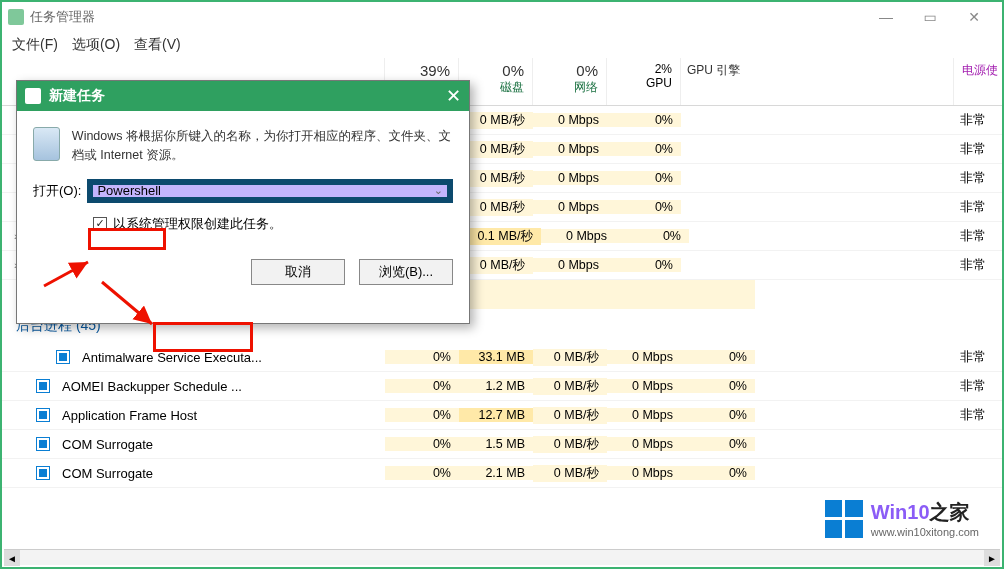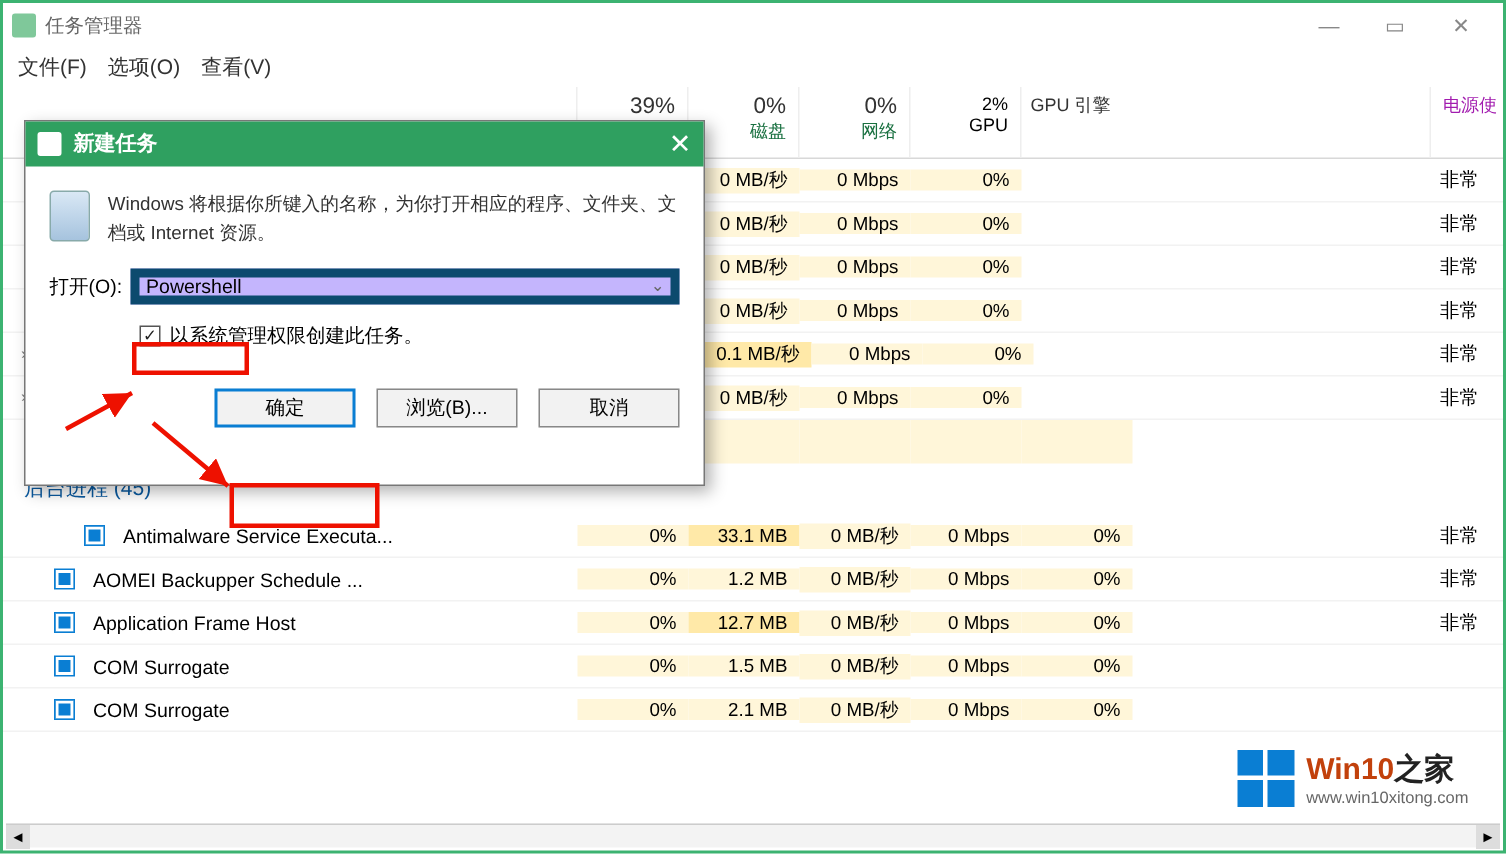--- a/index.html
+++ b/index.html
@@ -38,21 +38,21 @@
 .emptyrow .e1{width:383px;} .emptyrow .e2{width:74px;} 
 
 .statusbar { position:absolute; bottom:2px; left:2px; right:2px; height:16px; background:#f3f3f3; border-top:1px solid #ccc; }
 .statusbar .larrow { position:absolute; left:0; top:0; width:16px; height:16px; background:#ddd; font-size:10px; display:flex; align-items:center; justify-content:center; }
 .statusbar .rarrow { position:absolute; right:0; top:0; width:16px; height:16px; background:#ddd; font-size:10px; display:flex; align-items:center; justify-content:center; }
 
 .watermark { position:absolute; right:12px; bottom:22px; background:#fff; padding:6px 10px; border:1px solid #fff; display:flex; align-items:center; gap:8px; }
 .wm-logo { width:38px; height:38px; display:grid; grid-template-columns:1fr 1fr; grid-template-rows:1fr 1fr; gap:3px; }
 .wm-logo div{ background:#0a7ed3; }
 .wm-text .big{ font-size:20px; font-weight:bold; color:#222; }
-.wm-text .big span{ color:#c2410c; }
+.wm-text .big span{ color:#8b5cf6; }
 .wm-text .small{ font-size:11px; color:#666; }
 
 
 .dialog { position:absolute; left:14px; top:78px; width:454px; height:244px; background:#fff; border:1px solid #777; box-shadow:4px 4px 10px rgba(0,0,0,0.3); }
 .dialog .dtitle { height:30px; background:linear-gradient(#2fa060,#2fa060); color:#fff; display:flex; align-items:center; padding:0 8px; font-size:14px; font-weight:bold; }
 .dialog .dtitle .dclose { margin-left:auto; font-size:18px; font-weight:normal; }
 .dialog .body { padding:16px 16px 8px 16px; display:flex; gap:12px; }
 .dialog .runicon { width:34px; height:34px; background:linear-gradient(#d9e8f5,#a6c3de); border:1px solid #8aa; border-radius:3px; }
 .dialog .desc { font-size:12.5px; color:#333; line-height:1.5; }
 .dialog .inputrow { display:flex; align-items:center; gap:6px; padding:6px 16px; }
@@ -279,23 +279,22 @@
     <div class="combo">
       <span>Powershell</span>
       <span class="dd">⌄</span>
     </div>
   </div>
   <div class="checkrow">
     <span class="cb">✓</span>
     <span>以系统管理权限创建此任务。</span>
   </div>
   <div class="btnrow">
-    <div class="btn primary">确定</div>
+    <div class="btn">取消</div>
     <div class="btn">浏览(B)...</div>
-    <div class="btn">取消</div>
   </div>
 </div>
 
 <div class="redbox" style="left:86px; top:226px; width:78px; height:22px;"></div>
 <div class="redbox" style="left:151px; top:320px; width:100px; height:30px;"></div>
 
 <div class="arrow" style="left:42px;top:256px;">
   <svg width="60" height="30">
       <defs>
         <marker id="ah1" markerWidth="8" markerHeight="8" refX="6" refY="3" orient="auto">

